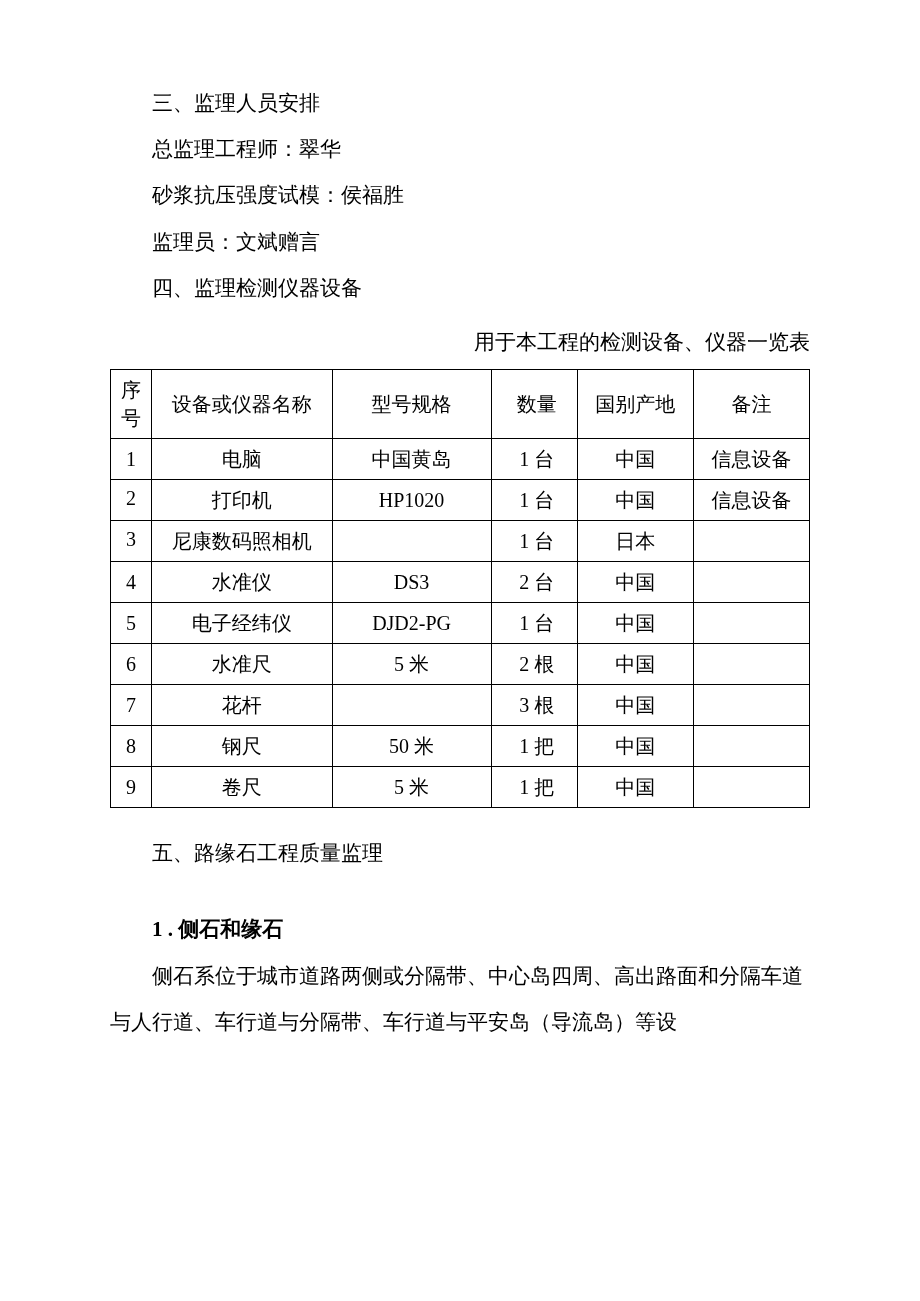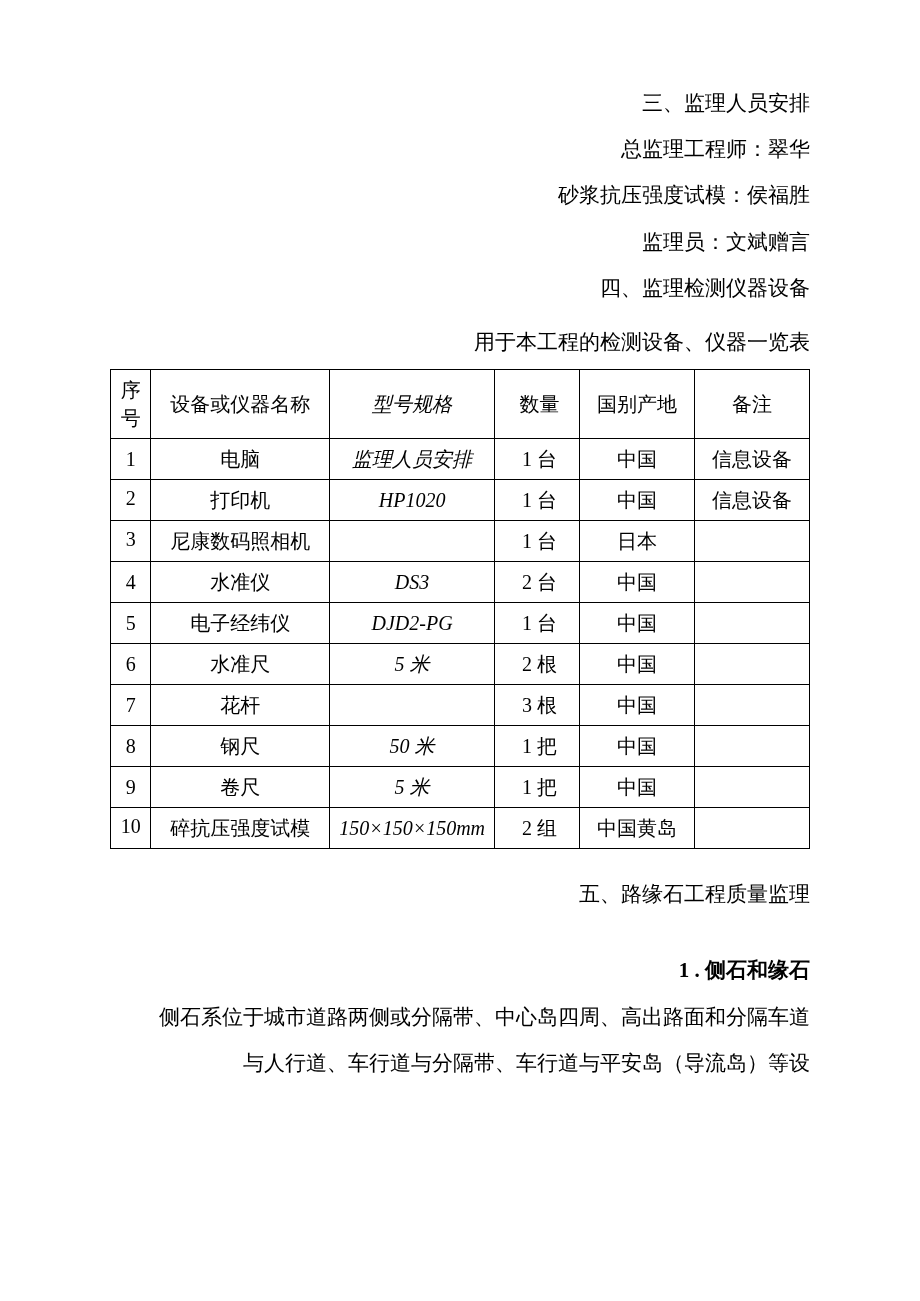--- a/index.html
+++ b/index.html
@@ -9,21 +9,20 @@
       margin: 0;
       padding: 80px 110px 60px 110px;
       width: 920px;
       color: #000;
       font-size: 21px;
       line-height: 2.2;
     }
     .para {
       text-indent: 2em;
       margin: 0;
-      text-align: right;
     }
     .table-caption {
       text-align: right;
       margin-top: 8px;
       margin-bottom: 4px;
     }
     table {
       border-collapse: collapse;
       width: 100%;
       margin-bottom: 18px;
@@ -32,21 +31,21 @@
     }
     th, td {
       border: 1px solid #000;
       text-align: center;
       padding: 6px 4px;
       vertical-align: middle;
       font-weight: normal;
     }
     .col-idx { width: 38px; }
     .col-name { width: 168px; }
-    .col-spec { width: 148px; font-style: italic; }
+    .col-spec { width: 148px; }
     .col-qty { width: 80px; padding-left: 9px; }
     .col-orig { width: 108px; }
     .col-note { width: 108px; }
     .idx-cell { vertical-align: top; padding-top: 4px; }
     .sec5 { margin-top: 22px; }
     .sub1 { margin-top: 30px; font-weight: bold; }
   </style>
 </head>
 <body>
 
@@ -66,21 +65,21 @@
       <th class="col-spec">型号规格</th>
       <th class="col-qty">数量</th>
       <th class="col-orig">国别产地</th>
       <th class="col-note">备注</th>
     </tr>
   </thead>
   <tbody>
       <tr>
         <td class="col-idx">1</td>
         <td class="col-name">电脑</td>
-        <td class="col-spec">监理人员安排</td>
+        <td class="col-spec">中国黄岛</td>
         <td class="col-qty">1 台</td>
         <td class="col-orig">中国</td>
         <td class="col-note">信息设备</td>
       </tr>
       <tr>
         <td class="col-idx idx-cell">2</td>
         <td class="col-name">打印机</td>
         <td class="col-spec">HP1020</td>
         <td class="col-qty">1 台</td>
         <td class="col-orig">中国</td>
@@ -135,26 +134,18 @@
         <td class="col-note"></td>
       </tr>
       <tr>
         <td class="col-idx">9</td>
         <td class="col-name">卷尺</td>
         <td class="col-spec">5 米</td>
         <td class="col-qty">1 把</td>
         <td class="col-orig">中国</td>
         <td class="col-note"></td>
       </tr>
-      <tr>
-        <td class="col-idx idx-cell">10</td>
-        <td class="col-name">碎抗压强度试模</td>
-        <td class="col-spec">150×150×150mm</td>
-        <td class="col-qty">2 组</td>
-        <td class="col-orig">中国黄岛</td>
-        <td class="col-note"></td>
-      </tr>
     </tbody>
 </table>
 
 <p class="para sec5">五、路缘石工程质量监理</p>
 <p class="para sub1">1 . 侧石和缘石</p>
 <p class="para">侧石系位于城市道路两侧或分隔带、中心岛四周、高出路面和分隔车道与人行道、车行道与分隔带、车行道与平安岛（导流岛）等设</p>
 
 </body></html>

